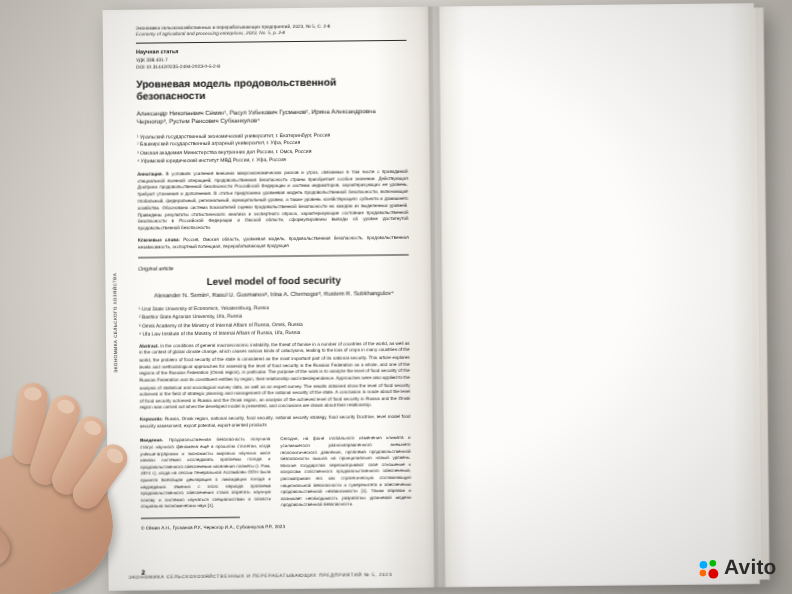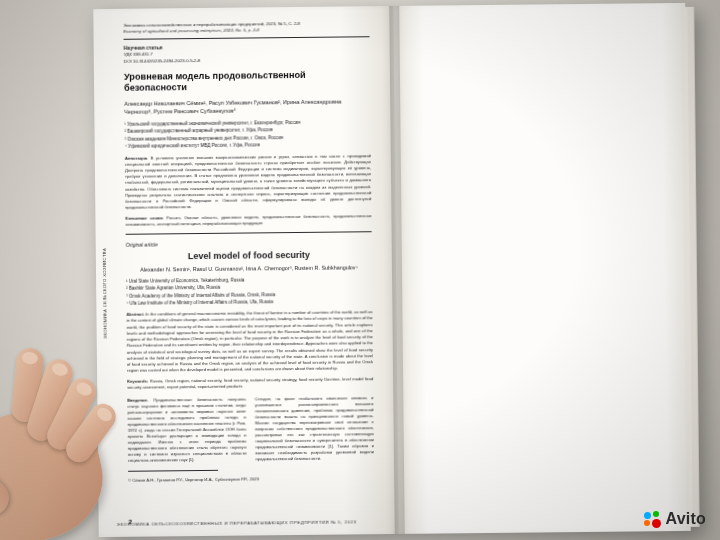--- a/index.html
+++ b/index.html
@@ -96,21 +96,21 @@
 
   
   .avito{position:absolute;right:14px;bottom:12px;z-index:45;
     display:flex;align-items:center;gap:5px;}
   .avito .dots{position:relative;width:17px;height:17px;}
   .avito .dots i{position:absolute;border-radius:50%;display:block;}
   .d1{left:0;top:1px;width:7px;height:7px;background:#0af;}
   .d2{left:9px;top:0;width:6px;height:6px;background:#0b0;}
   .d3{left:0;top:9px;width:6px;height:6px;background:#f60;}
   .d4{left:8px;top:8px;width:9px;height:9px;background:#d00;}
-  .avito span{font-size:16px;font-weight:bold;color:#2b2b2b;letter-spacing:.2px;}
+  .avito span{font-size:19px;font-weight:bold;color:#2b2b2b;letter-spacing:.2px;}
 </style>
 </head>
 <body>
 
 <div class="scene">
   <div class="desk"></div>
 
   <div class="journal">
 
     <div class="page page-left">

